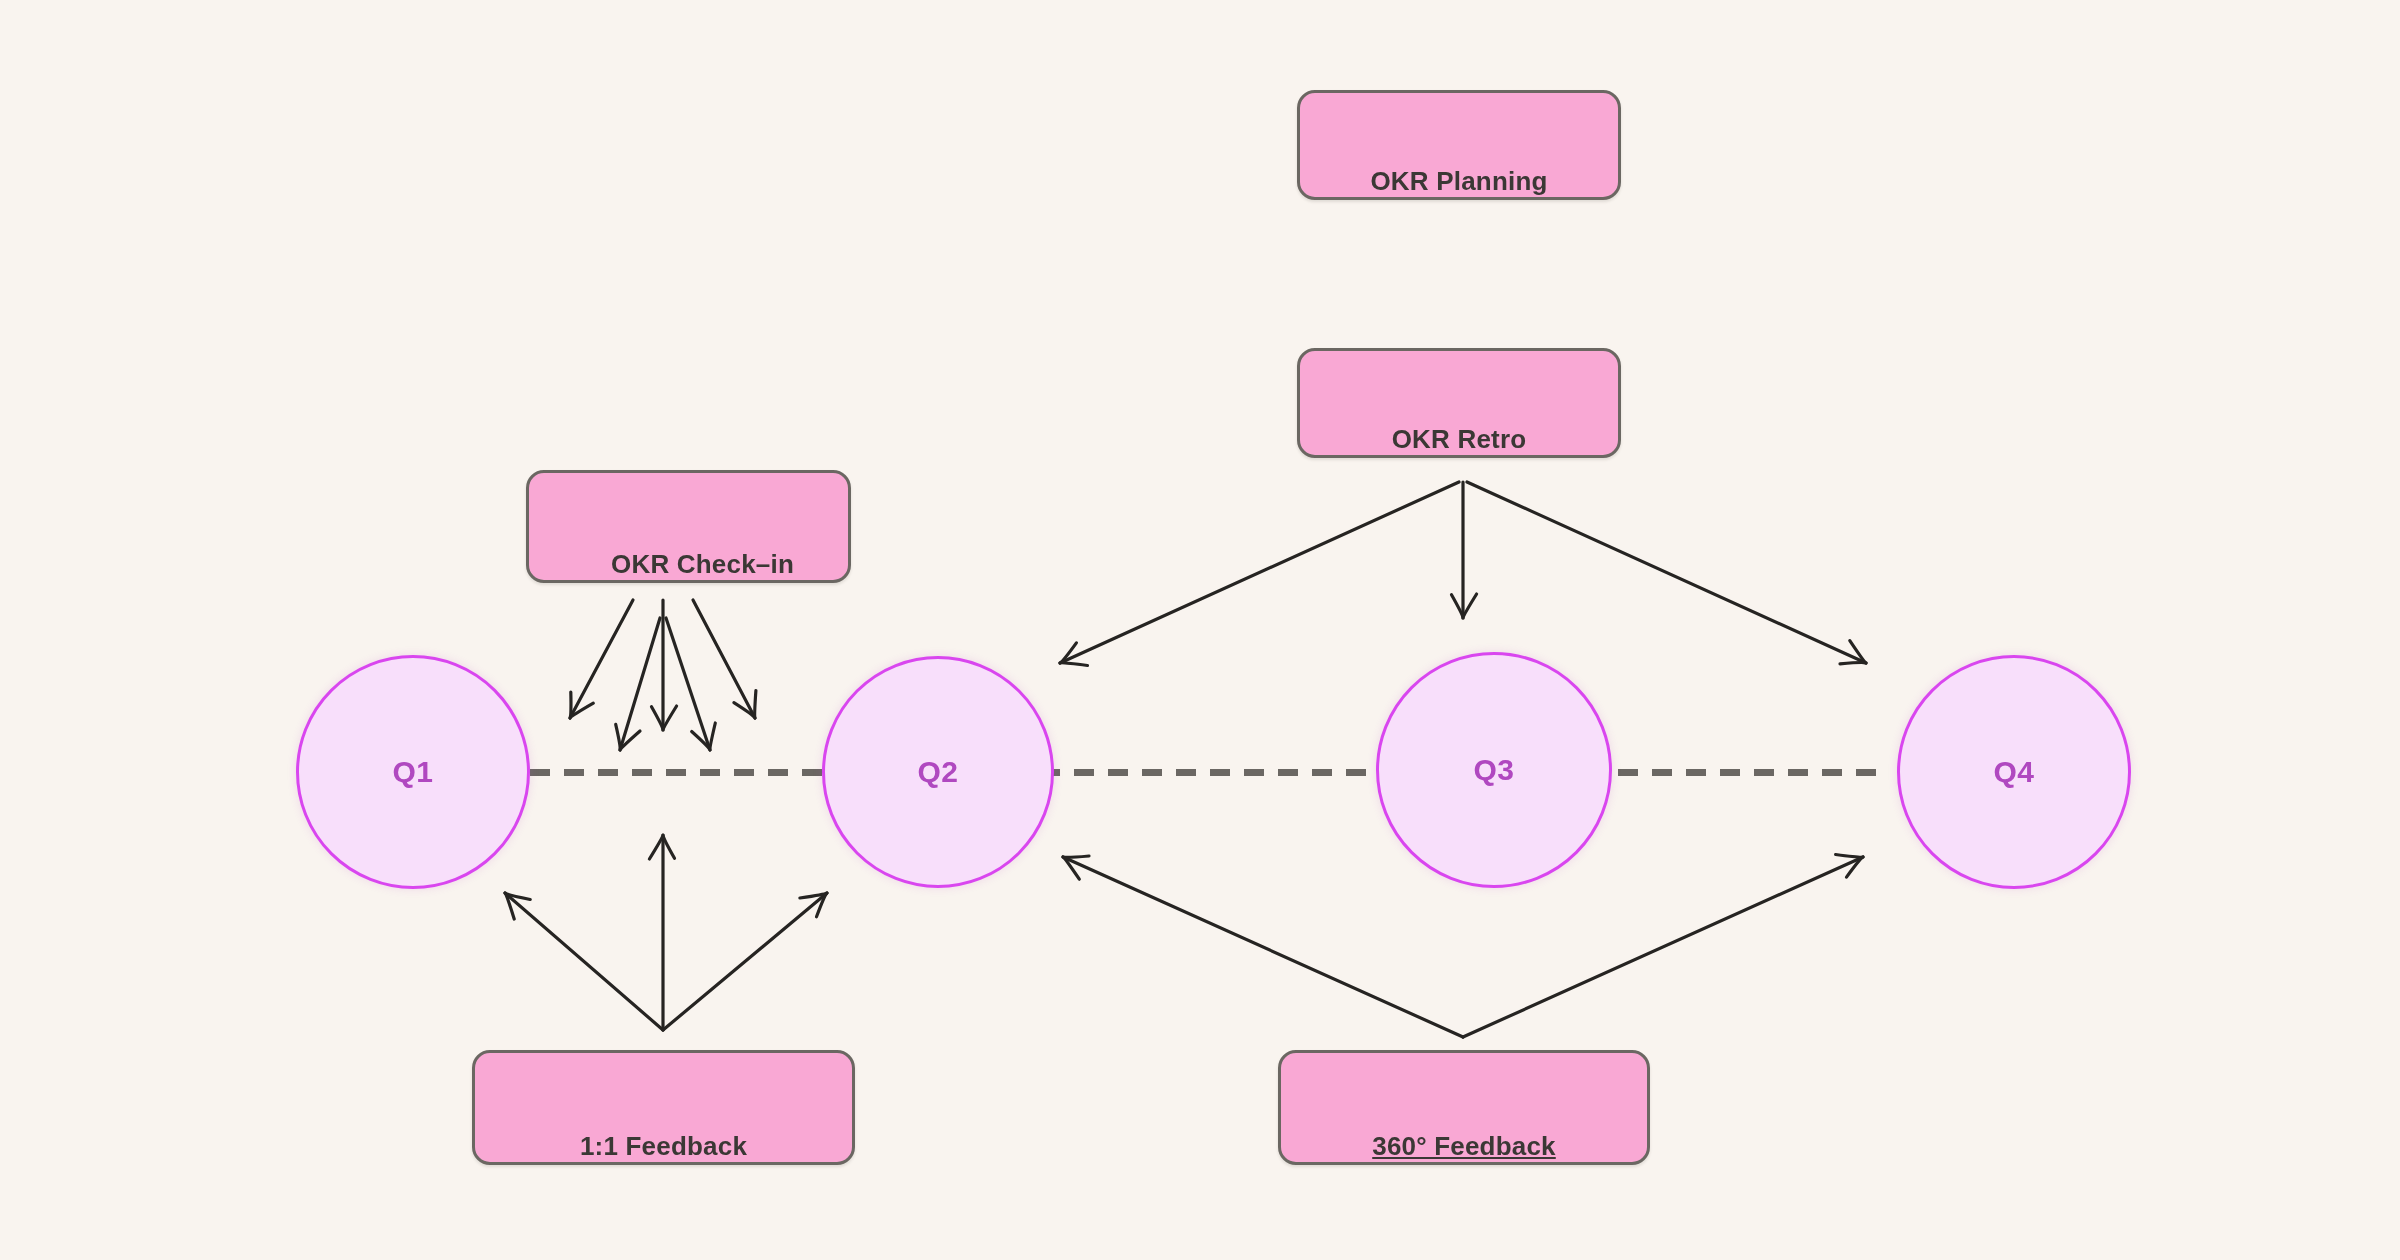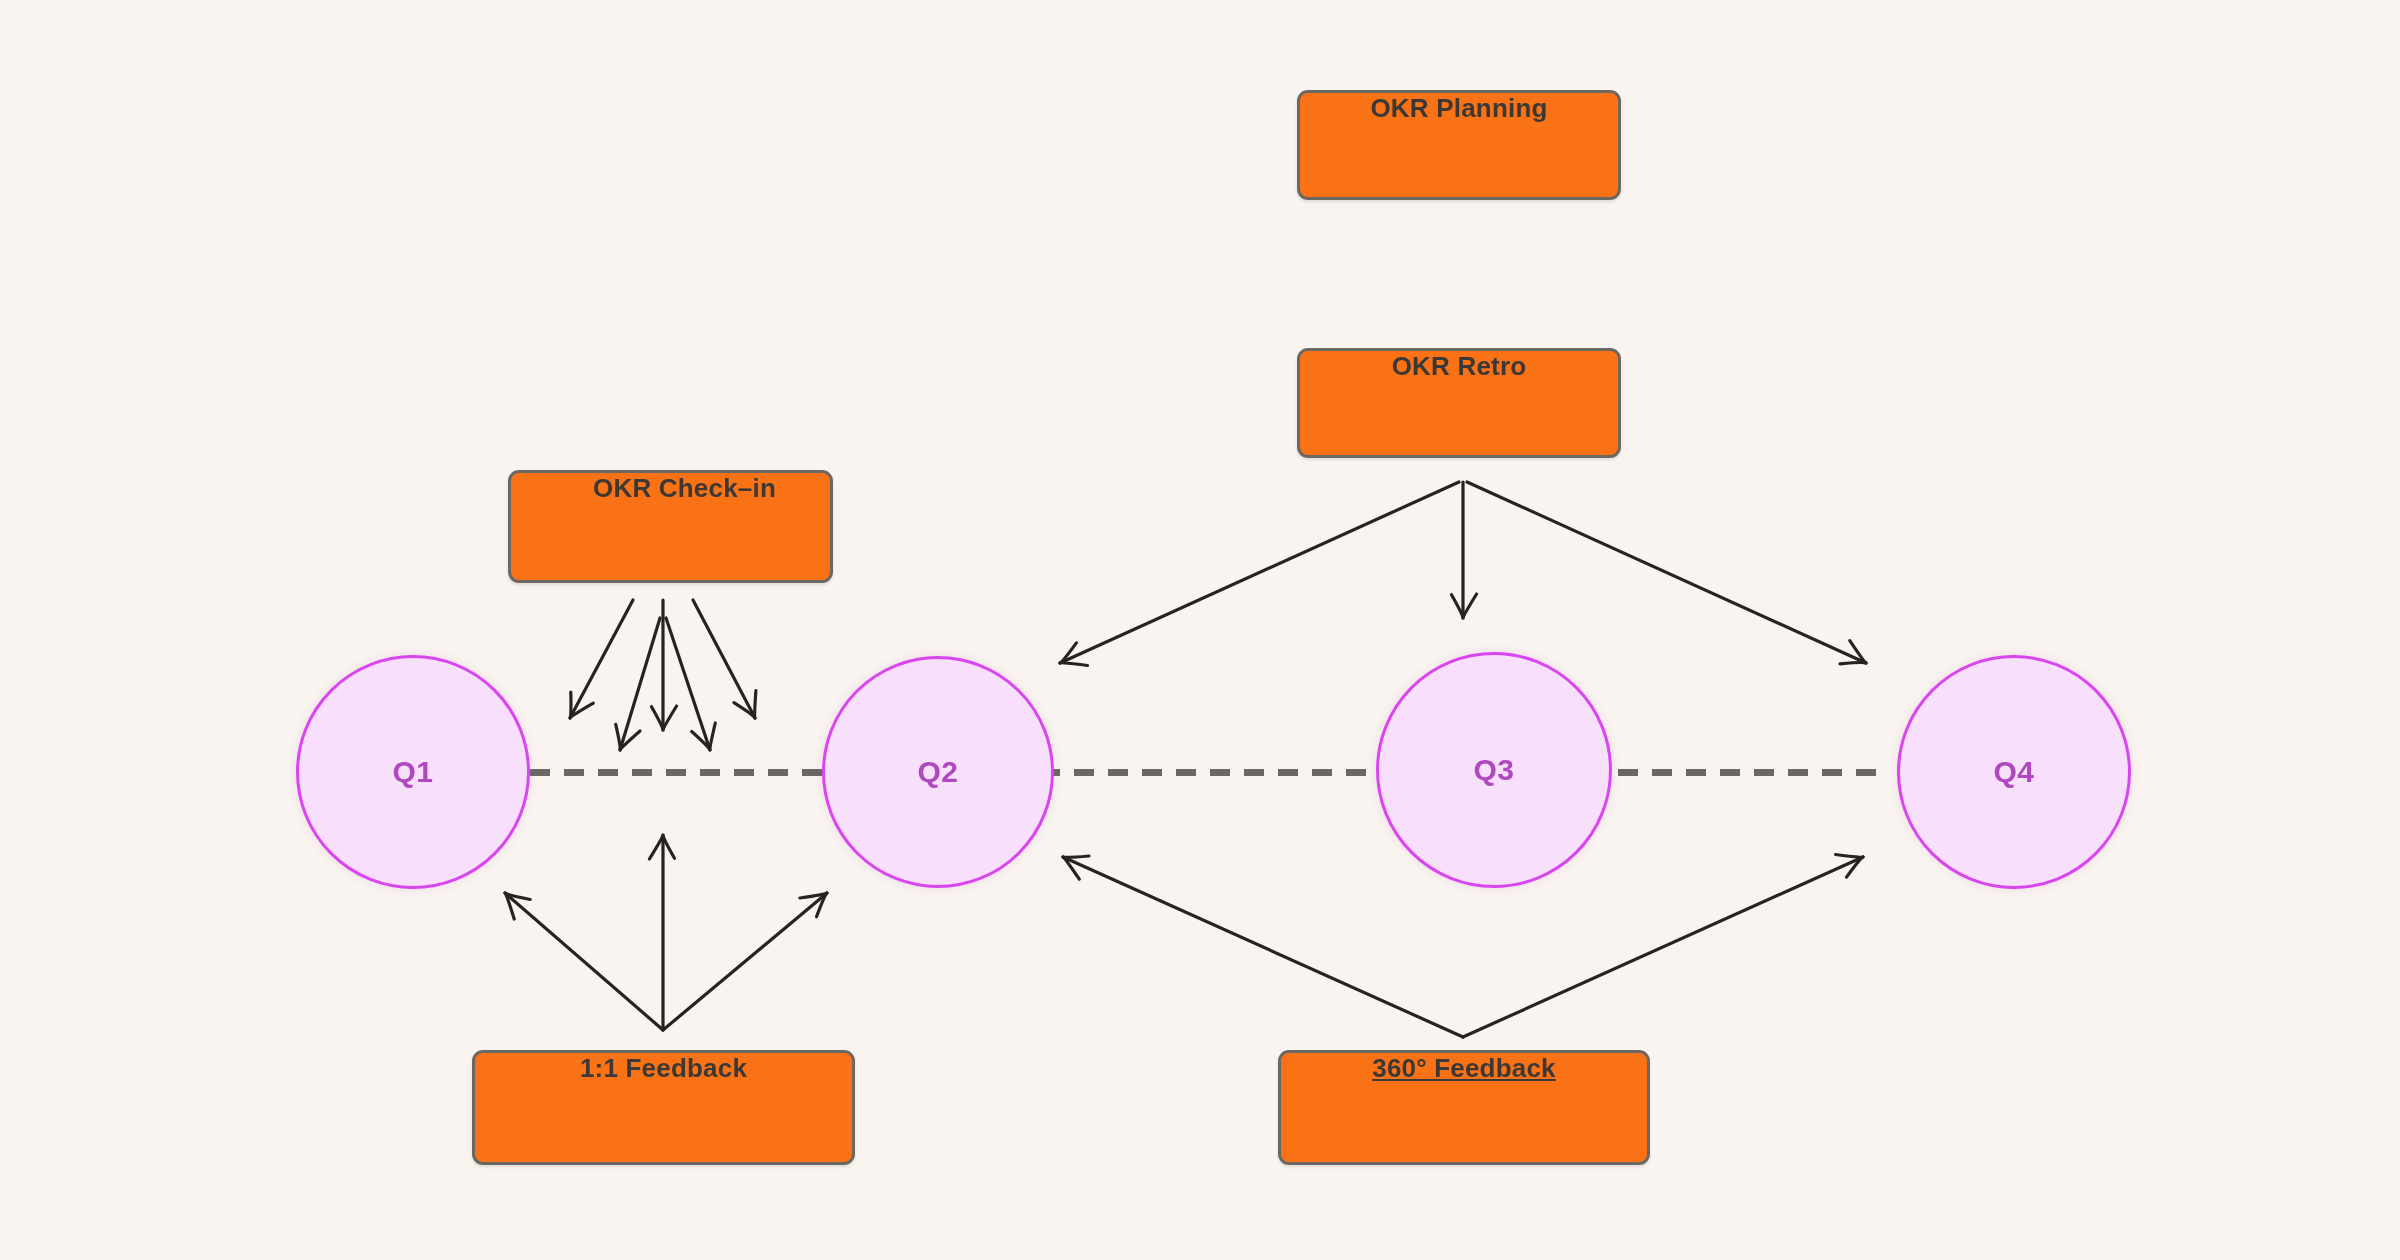--- a/index.html
+++ b/index.html
@@ -22,25 +22,25 @@
     position: absolute;
     left: 0;
     top: 0;
     width: 2400px;
     height: 1260px;
     pointer-events: none;
   }
   .node-box {
     position: absolute;
     box-sizing: border-box;
-    background: #f97316;
+    background: #f9a8d4;
     border: 3px solid #6b6762;
-    border-radius: 11px;
+    border-radius: 18px;
     display: flex;
-    align-items: flex-start;
+    align-items: flex-end;
     justify-content: center;
     color: #3b3835;
     font-size: 26px;
     font-weight: 700;
     letter-spacing: 0.2px;
     box-shadow: 0 2px 3px rgba(60,55,50,0.13);
   }
   .quarter-node {
     position: absolute;
     box-sizing: border-box;
@@ -138,21 +138,21 @@
   <div class="quarter-node" id="node-q4" style="left: 1897px; top: 655px; width: 234px; height: 234px;">
     <span>Q4</span>
   </div>
 
   <div class="node-box" id="box-okr-planning" style="left: 1297px; top: 90px; width: 324px; height: 110px;">
     <span>OKR Planning</span>
   </div>
   <div class="node-box" id="box-okr-retro" style="left: 1297px; top: 348px; width: 324px; height: 110px;">
     <span>OKR Retro</span>
   </div>
-  <div class="node-box" id="box-okr-checkin" style="left: 508px; top: 470px; width: 325px; height: 113px; padding-left: 28px;">
+  <div class="node-box" id="box-okr-checkin" style="left: 526px; top: 470px; width: 325px; height: 113px; padding-left: 28px;">
     <span>OKR Check–in</span>
   </div>
   <div class="node-box" id="box-one-on-one-meetings" style="left: 472px; top: 1050px; width: 383px; height: 115px;">
     <span>1:1 Feedback</span>
   </div>
   <div class="node-box" id="box-360-feedback" style="left: 1278px; top: 1050px; width: 372px; height: 115px; text-decoration: underline;">
     <span>360° Feedback</span>
   </div>
 
 </div>

